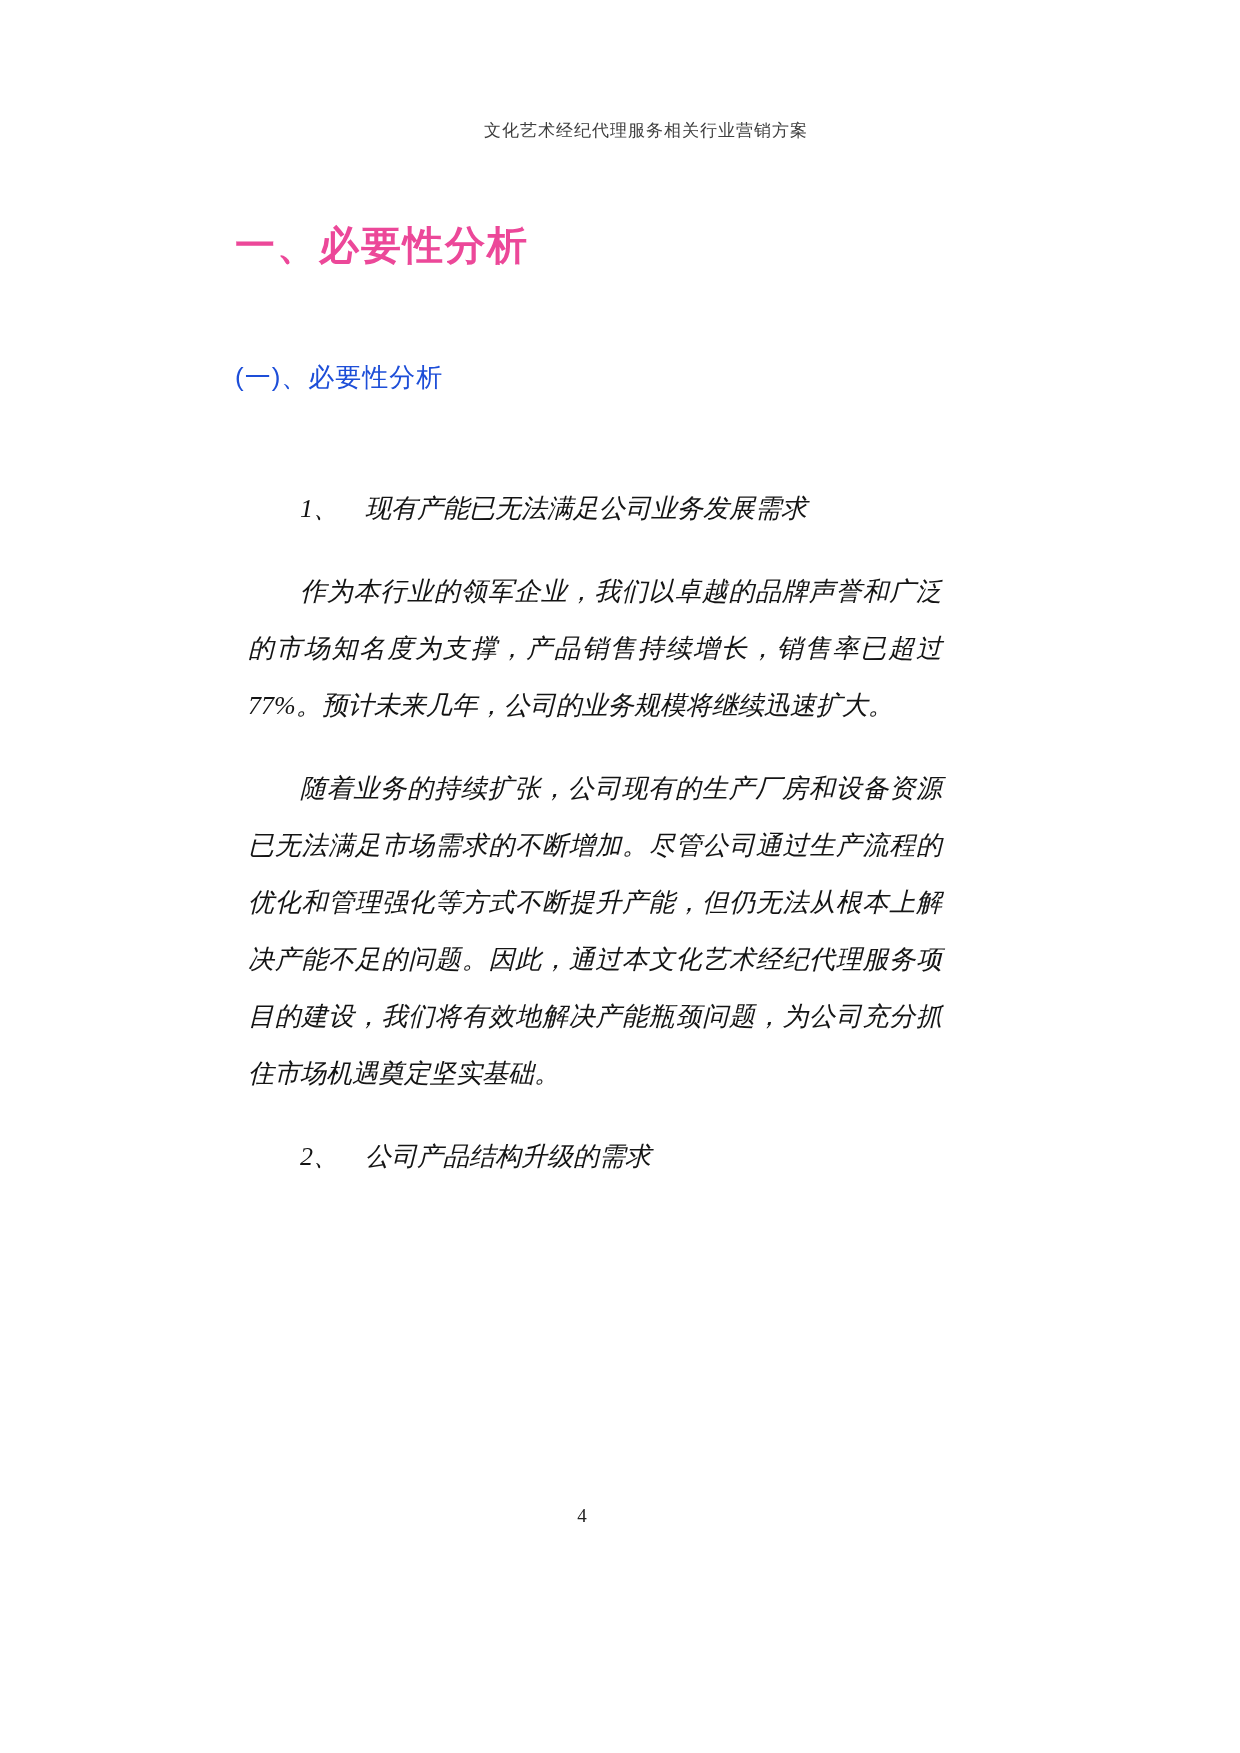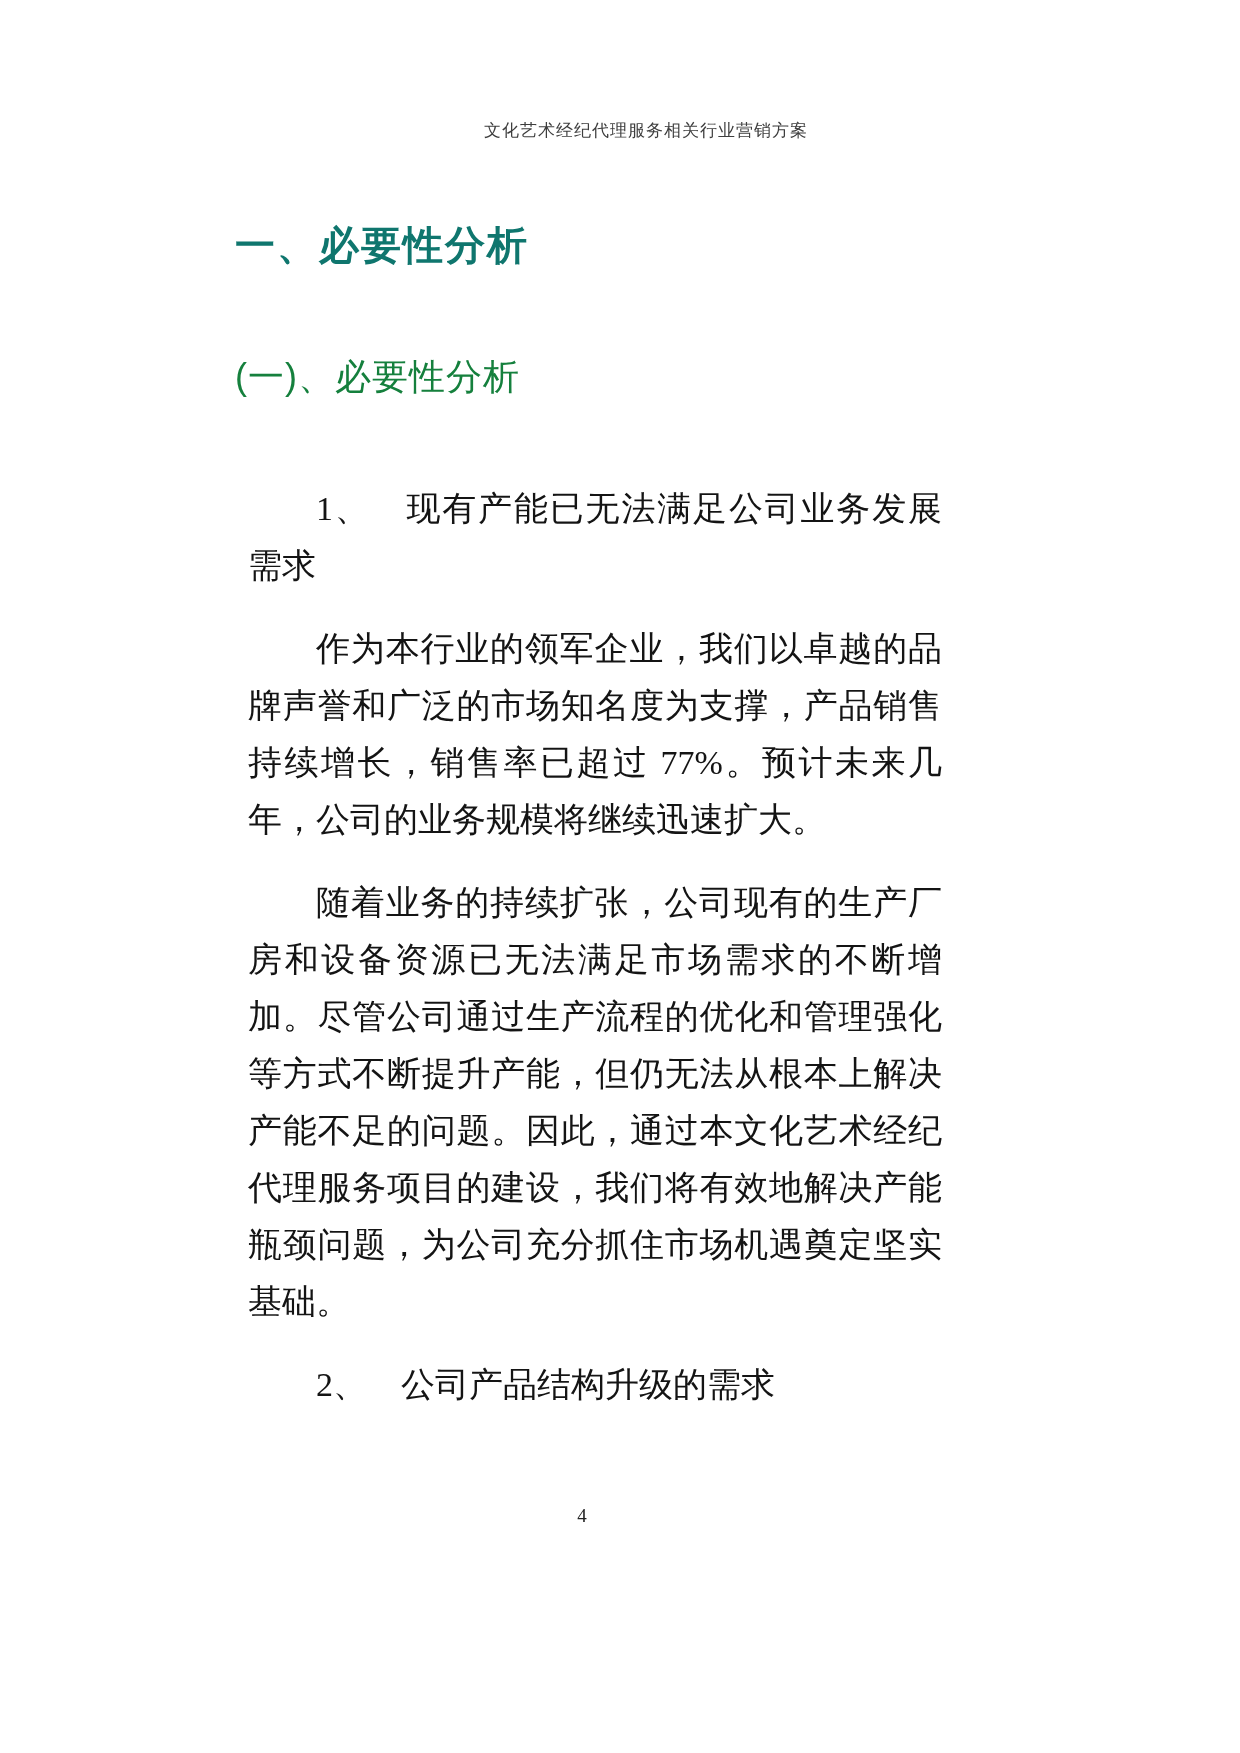--- a/index.html
+++ b/index.html
@@ -25,38 +25,39 @@
     letter-spacing: 1px;
     color: #3d3d3d;
     font-weight: 400;
   }
   .h1-title {
     margin-top: 40px;
     font-family: "Liberation Sans", "DejaVu Sans", sans-serif;
     font-size: 40px;
     line-height: 48px;
     font-weight: 700;
-    color: #0f766e;
+    color: #ec4899;
     letter-spacing: 2px;
   }
   .h2-title {
     margin-top: 64px;
     font-family: "Liberation Sans", "DejaVu Sans", sans-serif;
-    font-size: 36px;
+    font-size: 26px;
     line-height: 36px;
     font-weight: 400;
-    color: #15803d;
+    color: #1d4ed8;
     letter-spacing: 1px;
   }
   .doc-body {
     margin-top: 46px;
-    font-size: 34px;
+    font-size: 26px;
     line-height: 57px;
     text-align: justify;
     color: #141414;
+    font-style: italic;
   }
   .doc-body p {
     text-indent: 2em;
     margin: 0;
   }
   .page-footer {
     position: absolute;
     top: 1466px;
     left: 170px;
     width: 772px;

